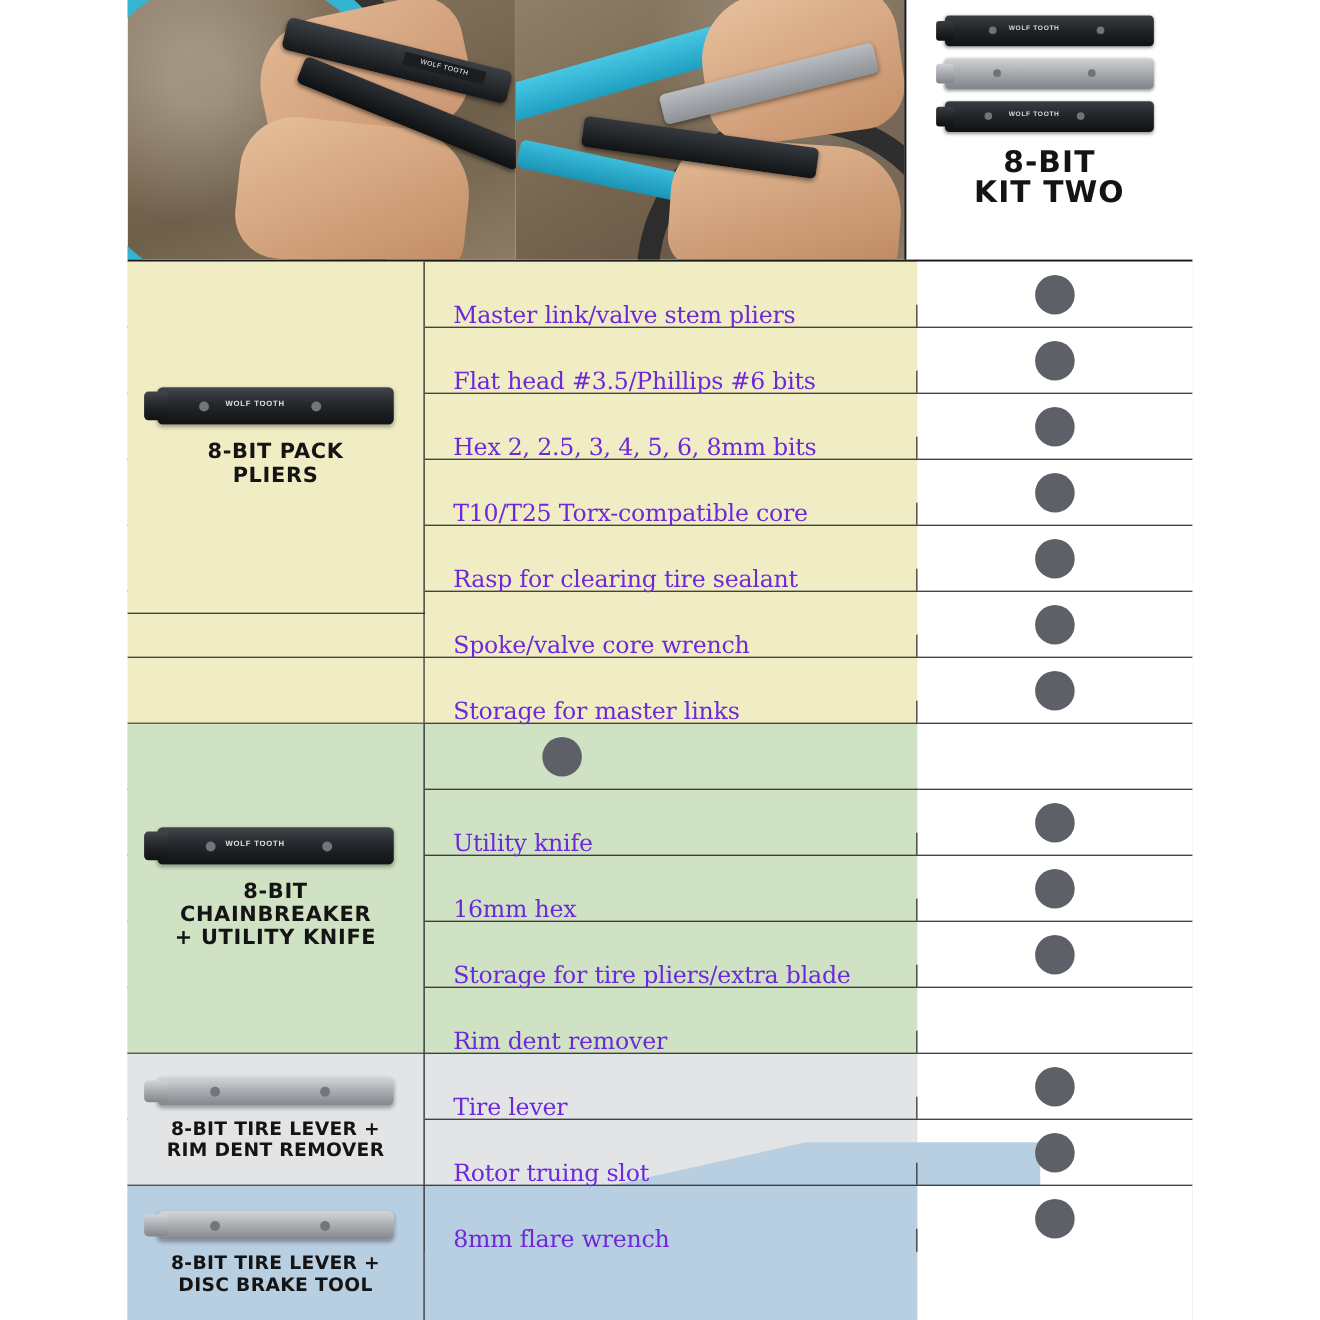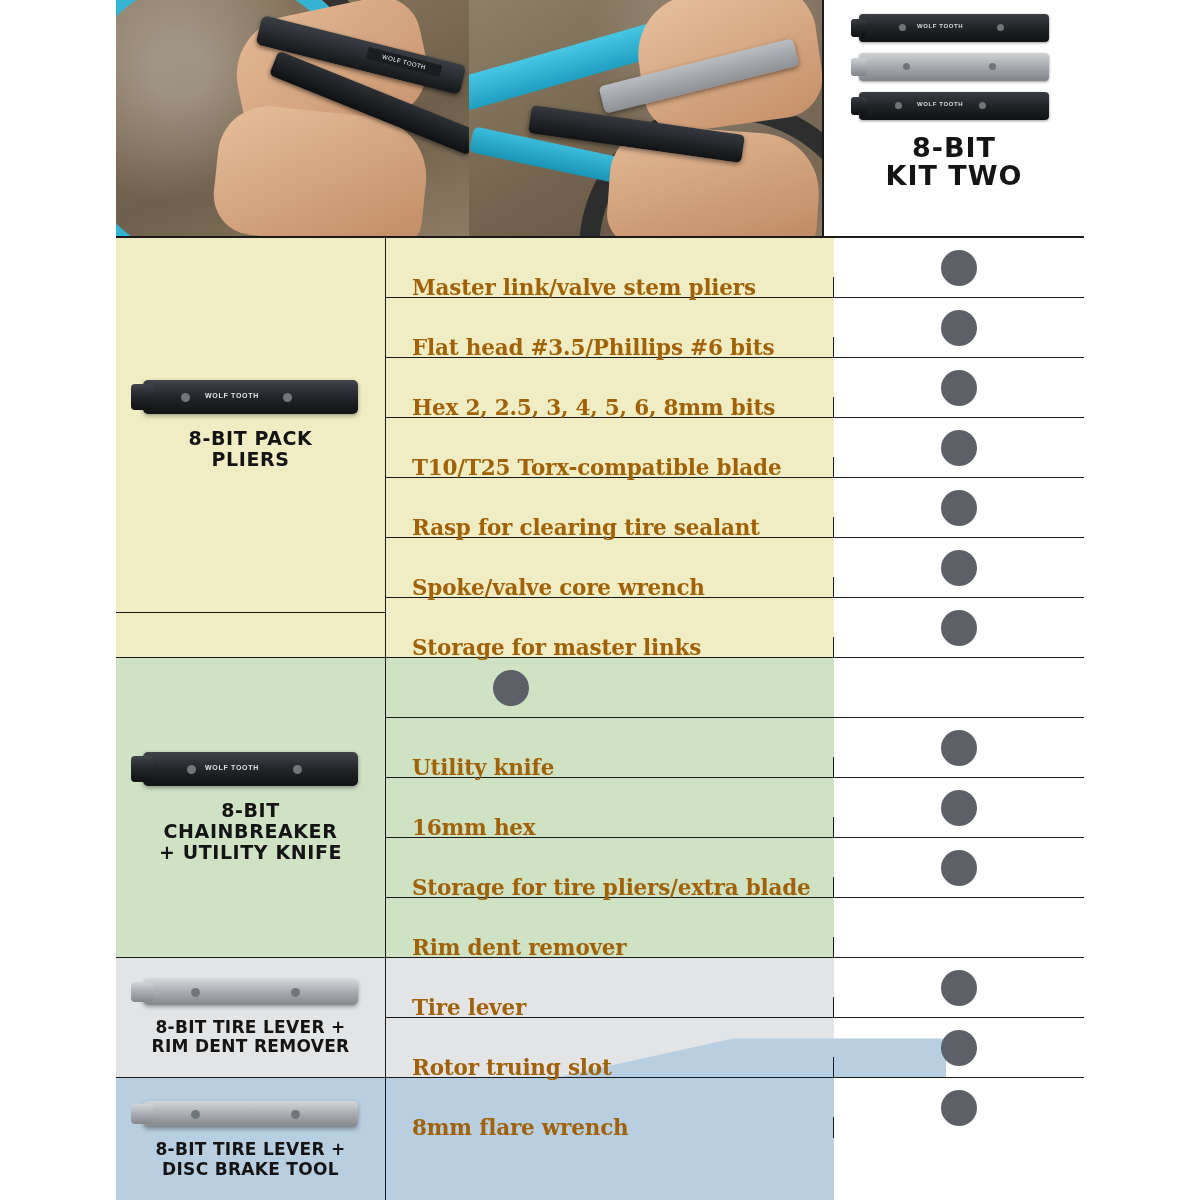--- a/index.html
+++ b/index.html
@@ -260,24 +260,24 @@
     border-right: 1.5px solid #1a1a1a;
     position: relative;
   }
   .col-feat {
     flex: 1 1 auto;
     border-right: 1.5px solid #1a1a1a;
     display: flex;
     align-items: center;
     padding-left: 26px;
     font-family: "DejaVu Serif", serif;
-    font-weight: bold;
+    font-weight: normal;
     font-size: 21.5px;
     letter-spacing: -0.2px;
-    color: #a16207;
+    color: #6d28d9;
     margin-top: 39px;
   }
   .col-dot {
     width: 250px;
     flex: 0 0 250px;
     display: flex;
     align-items: center;
     justify-content: center;
   }
   .dot {
@@ -431,21 +431,21 @@
     <div class="band" style="top:420px; height:300px; background:#cfe2c4;"></div>
     <div class="band" style="top:720px; height:120px; background:#e2e4e6;"></div>
     <div class="band" style="top:840px; height:124px; background:#b8cee1;"></div>
 
     <div class="diag" style="top:780px; left:270px; width:560px; height:60px;
                 background:#b8cee1;
                 clip-path: polygon(0 100%, 100% 100%, 100% 34%, 62% 34%, 30% 100%);"></div>
 
     <div class="band" style="top:0; left:718px; width:250px; height:964px; background:#ffffff;"></div>
 
-    <div class="cat-block" style="top:0px; height:375px; background:#f0edc4;">
+    <div class="cat-block" style="top:0px; height:320px; background:#f0edc4;">
       <div class="cat-tool black">
         <div class="head"></div>
         <div class="bolt" style="left:38px"></div>
         <div class="bolt" style="left:140px"></div>
         <div class="brand">WOLF TOOTH</div>
       </div>
       <div class="cat-name">8-BIT PACK
 PLIERS</div>
     </div>
 
@@ -498,21 +498,21 @@
         </div>
         <div class="row">
           <div class="col-cat"></div>
           <div class="col-feat">Hex 2, 2.5, 3, 4, 5, 6, 8mm bits</div>
           <div class="col-dot">
             <div class="dot" style="background: rgb(93, 97, 103);"></div>
           </div>
         </div>
         <div class="row">
           <div class="col-cat"></div>
-          <div class="col-feat">T10/T25 Torx-compatible blade</div>
+          <div class="col-feat">T10/T25 Torx-compatible core</div>
           <div class="col-dot">
             <div class="dot" style="background: rgb(93, 97, 103);"></div>
           </div>
         </div>
         <div class="row">
           <div class="col-cat"></div>
           <div class="col-feat">Rasp for clearing tire sealant</div>
           <div class="col-dot">
             <div class="dot" style="background: rgb(93, 97, 103);"></div>
           </div>

